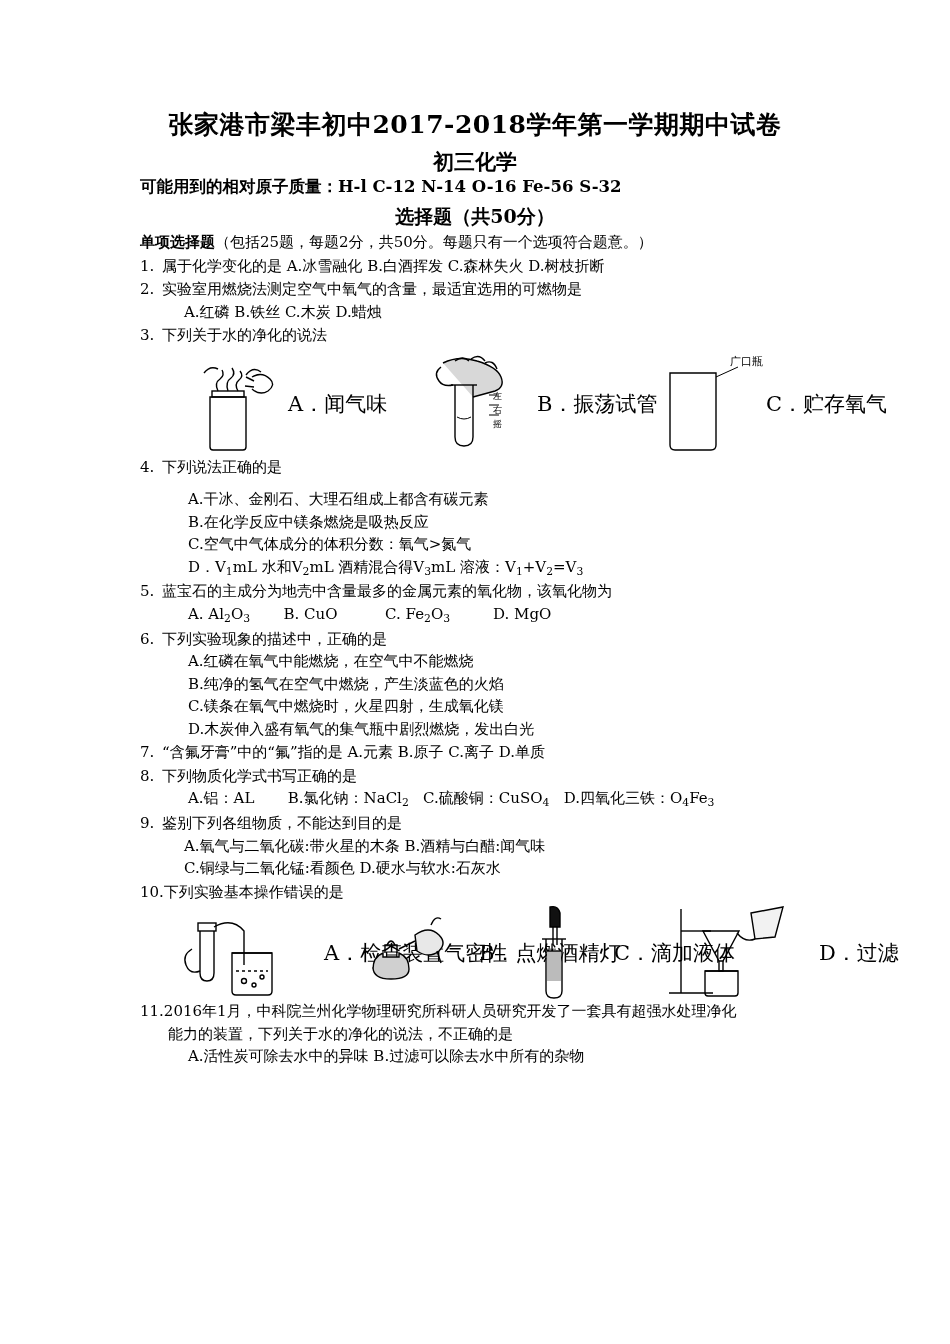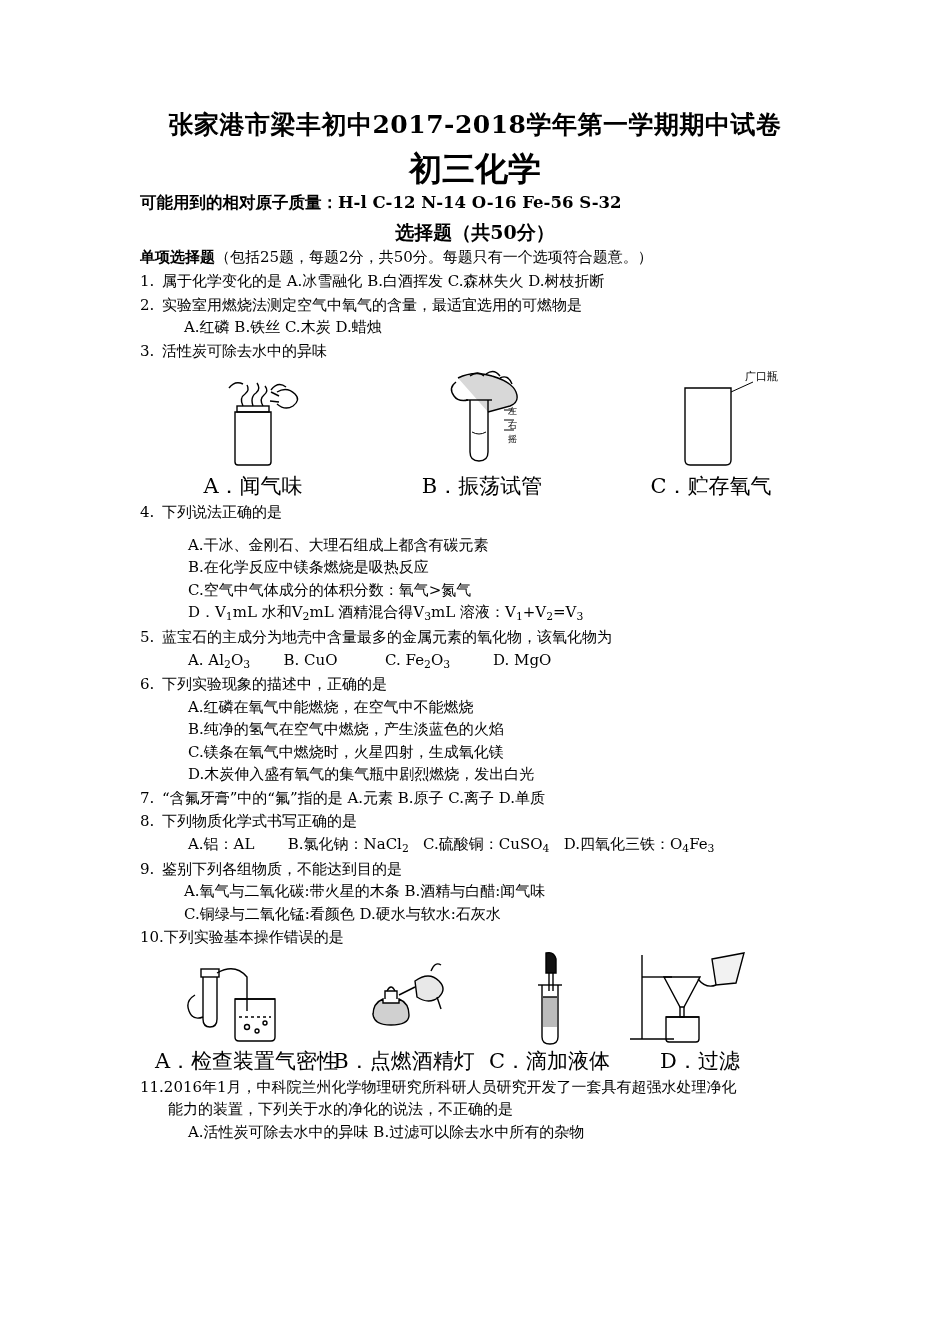--- a/index.html
+++ b/index.html
@@ -24,21 +24,21 @@
   }
   .title-main {
     text-align: center;
     font-size: 25px;
     font-weight: bold;
     letter-spacing: 0.5px;
     line-height: 1.35;
   }
   .title-sub {
     text-align: center;
-    font-size: 33px;
+    font-size: 21px;
     font-weight: bold;
     margin-top: 6px;
     line-height: 1.3;
   }
   .atomic-line {
     font-size: 16.5px;
     font-weight: bold;
     line-height: 1.4;
   }
   .section-title {
@@ -73,21 +73,21 @@
   sub { font-size: 72%; vertical-align: -0.25em; }
   .figrow {
     display: flex;
     justify-content: space-between;
     align-items: flex-end;
     margin-top: 4px;
     padding: 0 14px 0 28px;
   }
   .figcell {
     display: flex;
-    flex-direction: column;
+    flex-direction: row;
     align-items: center;
     width: 170px;
   }
   .figcell .art {
     height: 104px;
     display: flex;
     align-items: flex-end;
     justify-content: center;
   }
   .figcell .cap {
@@ -125,21 +125,21 @@
   <div class="q">
     <span class="num">1.</span><span class="q-stem">属于化学变化的是  A.冰雪融化   B.白酒挥发   C.森林失火   D.树枝折断</span>
   </div>
 
   <div class="q">
     <span class="num">2.</span><span class="q-stem">实验室用燃烧法测定空气中氧气的含量，最适宜选用的可燃物是</span>
   </div>
   <div class="opt-line">A.红磷        B.铁丝        C.木炭       D.蜡烛</div>
 
   <div class="q">
-    <span class="num">3.</span><span class="q-stem">活性炭可除去水中的异味</span>
+    <span class="num">3.</span><span class="q-stem">下列关于水的净化的说法</span>
   </div>
 
   <div class="figrow">
     <div class="figcell">
       <div class="art">
         <svg width="120" height="104" viewBox="0 0 120 104">
           <g stroke="#000" fill="none" stroke-width="1.4">
 
             <path d="M42 52 L42 96 Q42 99 45 99 L75 99 Q78 99 78 96 L78 52"></path>
             <path d="M42 52 L42 46 L78 46 L78 52"></path>

